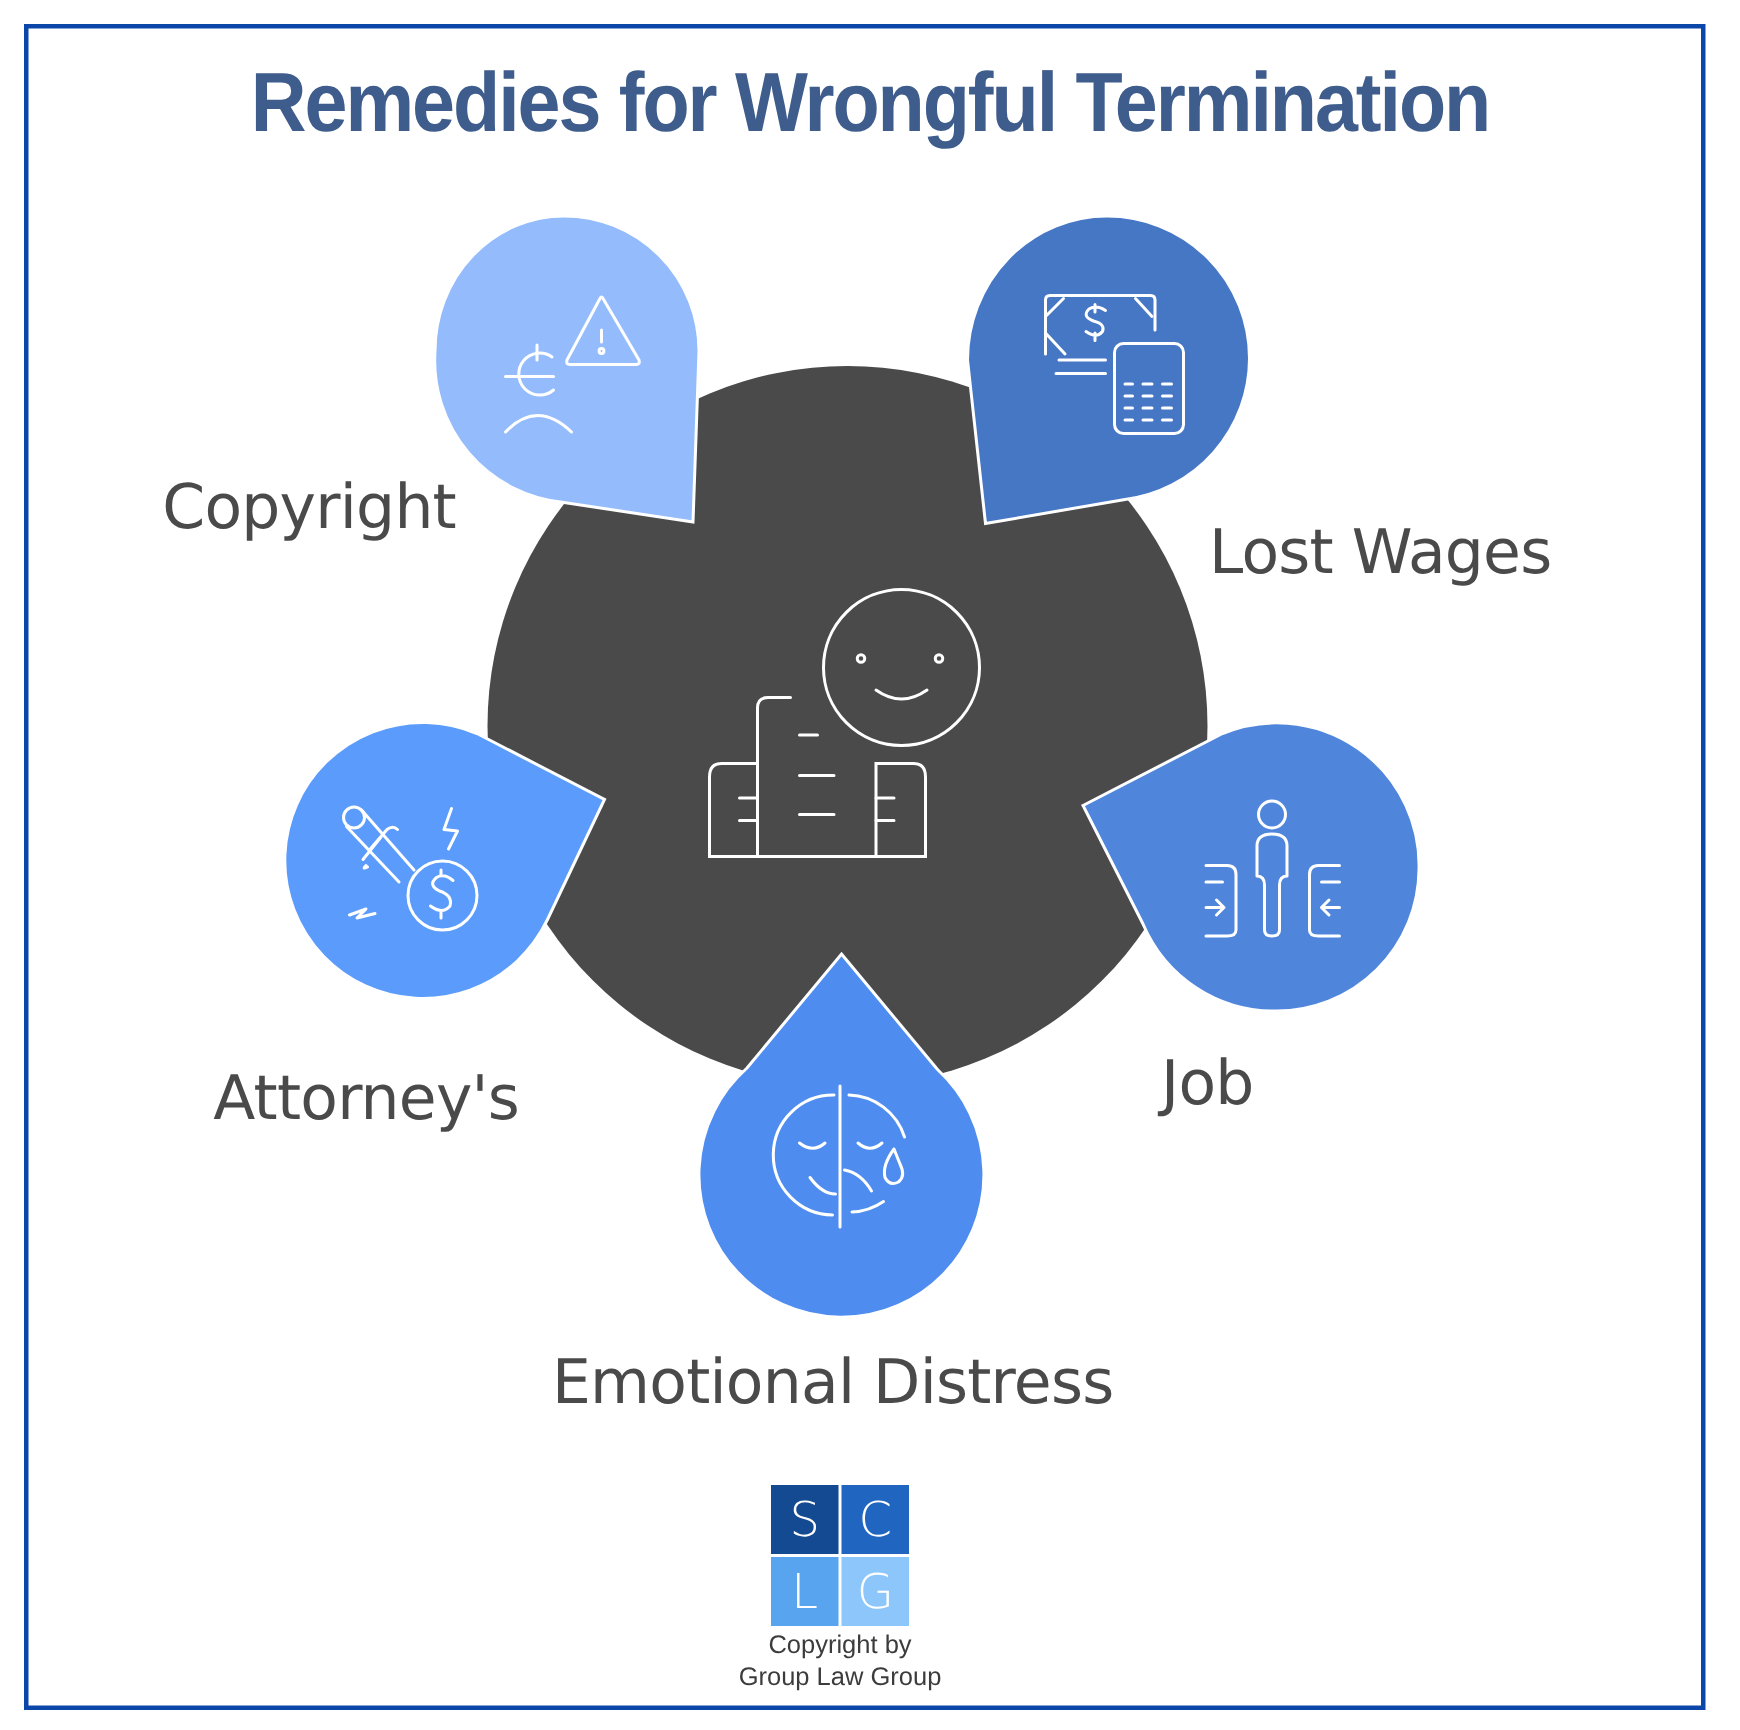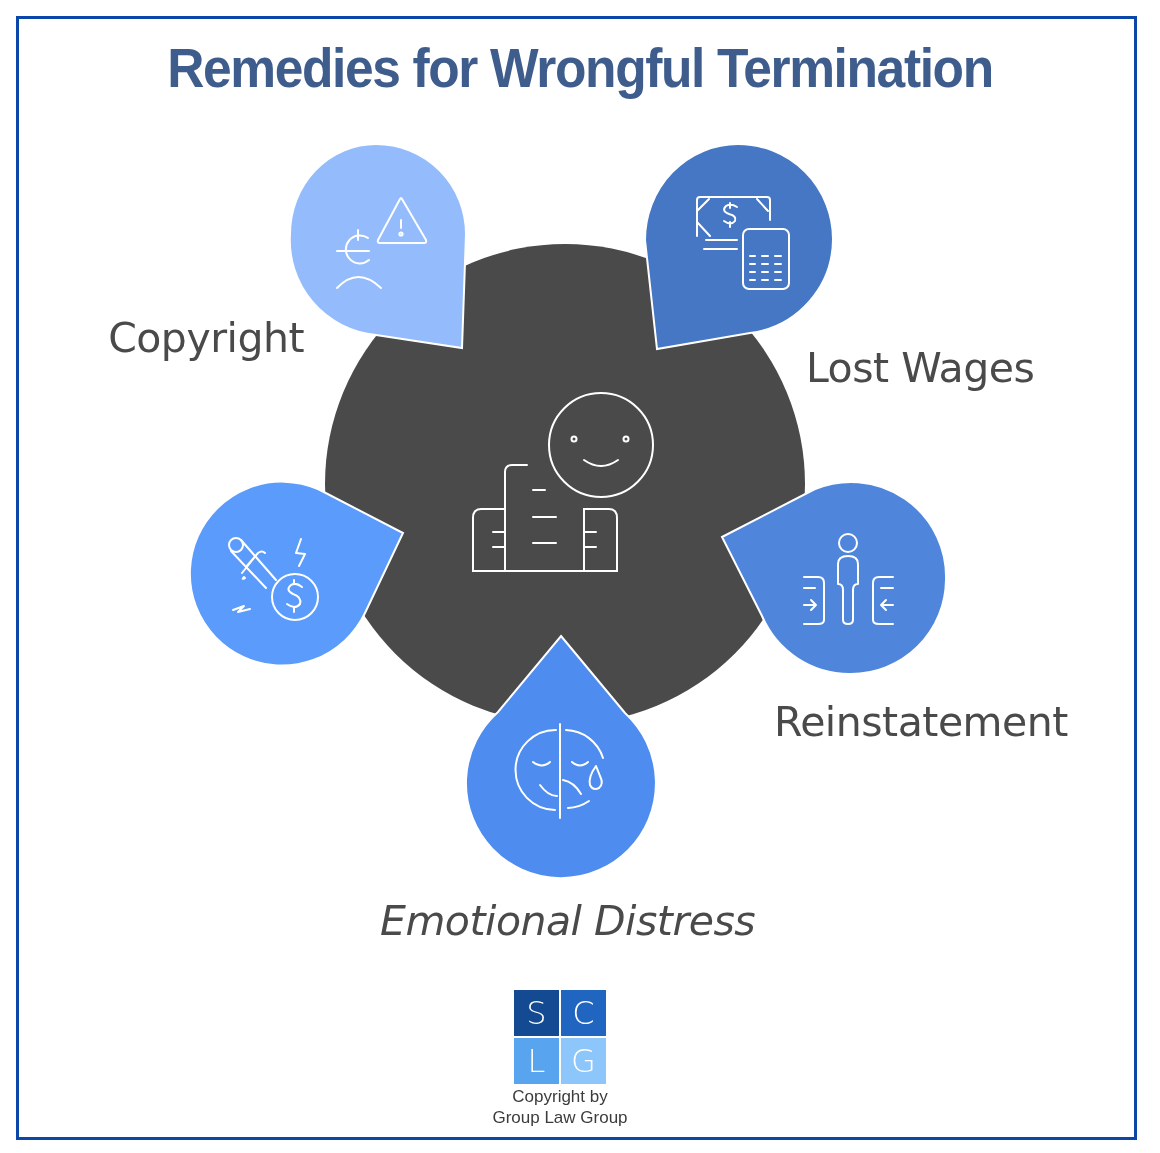--- a/index.html
+++ b/index.html
@@ -104,28 +104,29 @@
 
 <div class="label right" style="left:60px; top:308px; width:244px;">
   <div>Copyright</div>
 </div>
 
 <div class="label" style="left:806px; top:338px;">
   <div>Lost Wages</div>
 </div>
 
 <div class="label" style="left:774px; top:692px;">
-  <div>Reinstatement</div>
+  <div>Job</div>
 </div>
 
-<div class="label" style="left:380px; top:891px;font-style:italic;">
+<div class="label" style="left:368px; top:891px;">
   <div>Emotional Distress</div>
 </div>
 
 <div class="label right" style="left:60px; top:702px; width:286px;">
+  <div>Attorney's</div>
 </div>
 
 <div class="logo">
   <div class="cell" style="background:#144a91">S</div>
   <div class="cell" style="background:#2065c0">C</div>
   <div class="cell" style="background:#58a4ef">L</div>
   <div class="cell" style="background:#8cc6fb">G</div>
 </div>
 
 <div class="copyright">

